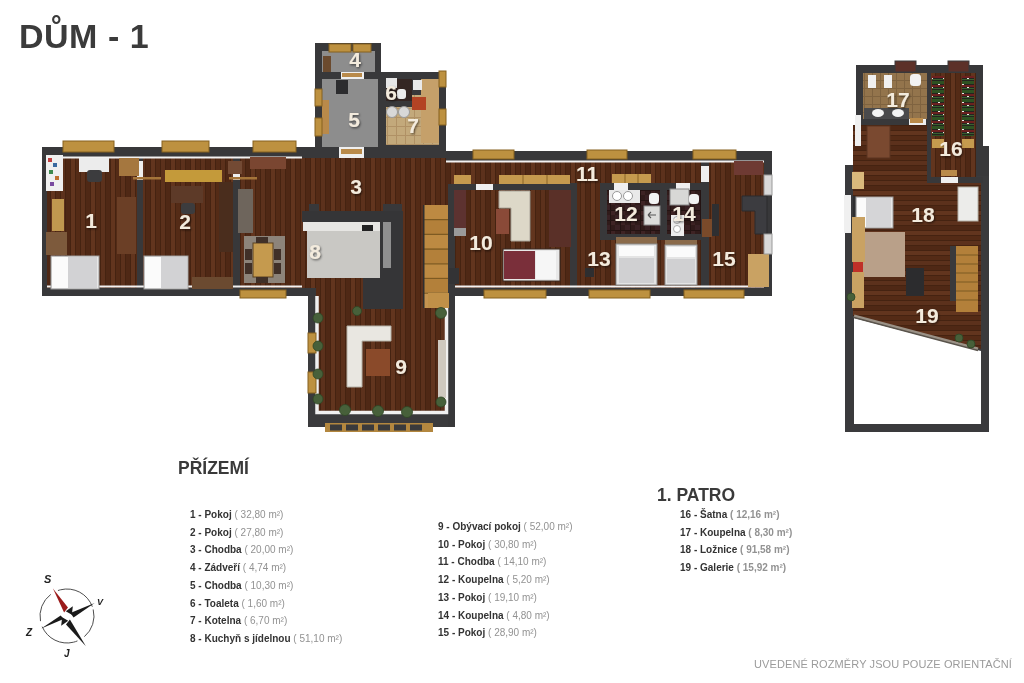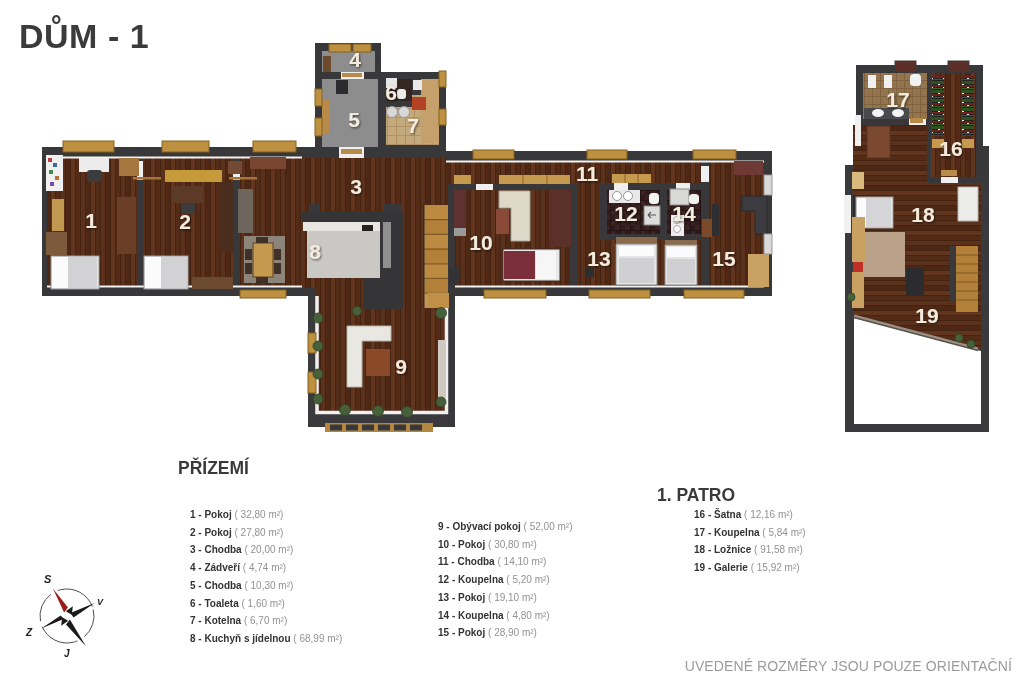--- a/index.html
+++ b/index.html
@@ -2,21 +2,21 @@
 <html><head>
 <meta charset="utf-8">
 <style>
 html,body{margin:0;padding:0;background:#fff;width:1024px;height:683px;overflow:hidden;}
 body{font-family:"Liberation Sans", sans-serif;position:relative;}
 .abs{position:absolute;}
 .hd{font-weight:bold;font-size:17.5px;line-height:17.5px;color:#3a3a3a;}
 .lg{font-size:10px;line-height:17.72px;white-space:nowrap;}
 .lg b{color:#333333;}
 .lg span{color:#929292;}
-#ftr{font-size:14px;color:#9b9b9b;letter-spacing:0.1px;text-align:right;}
+#ftr{font-size:11px;color:#9b9b9b;letter-spacing:0.1px;text-align:right;}
 #ttl{font-weight:bold;font-size:34px;color:#3b3b3b;letter-spacing:0.5px;text-align:right;}
 svg text{font-family:"Liberation Sans", sans-serif;}
 .rn{font-weight:bold;fill:#f3ebdd;font-size:21px;text-anchor:middle;}
 </style>
 </head>
 <body>
 
 <div id="ttl" class="abs" style="left:19px;top:17px;">DŮM - 1</div>
 
 <svg class="abs" style="left:0;top:0;" width="1024" height="683" viewBox="0 0 1024 683">
@@ -507,35 +507,35 @@
 <div class="abs hd" style="left:178px;top:460px;">PŘÍZEMÍ</div>
 
 <div class="abs lg" style="left:190px;top:506px;">
 <div><b>1 - Pokoj</b><span> ( 32,80 m²)</span></div>
 <div><b>2 - Pokoj</b><span> ( 27,80 m²)</span></div>
 <div><b>3 - Chodba</b><span> ( 20,00 m²)</span></div>
 <div><b>4 - Zádveří</b><span> ( 4,74 m²)</span></div>
 <div><b>5 - Chodba</b><span> ( 10,30 m²)</span></div>
 <div><b>6 - Toaleta</b><span> ( 1,60 m²)</span></div>
 <div><b>7 - Kotelna</b><span> ( 6,70 m²)</span></div>
-<div><b>8 - Kuchyň s jídelnou</b><span> ( 68,99 m²)</span></div>
+<div><b>8 - Kuchyň s jídelnou</b><span> ( 51,10 m²)</span></div>
 </div>
 
 <div class="abs lg" style="left:438px;top:506px;margin-top:12px;">
 <div><b>9 - Obývací pokoj</b><span> ( 52,00 m²)</span></div>
 <div><b>10 - Pokoj</b><span> ( 30,80 m²)</span></div>
 <div><b>11 - Chodba</b><span> ( 14,10 m²)</span></div>
 <div><b>12 - Koupelna</b><span> ( 5,20 m²)</span></div>
 <div><b>13 - Pokoj</b><span> ( 19,10 m²)</span></div>
 <div><b>14 - Koupelna</b><span> ( 4,80 m²)</span></div>
 <div><b>15 - Pokoj</b><span> ( 28,90 m²)</span></div>
 </div>
 
 <div class="abs hd" style="left:634px;top:487px;margin-left:23px;">1.&nbsp;PATRO</div>
 
-<div class="abs lg" style="left:694px;top:506px;">
+<div class="abs lg" style="left:680px;top:506px;font-weight:bold;">
 <div><b>16 - Šatna</b><span> ( 12,16 m²)</span></div>
-<div><b>17 - Koupelna</b><span> ( 5,84 m²)</span></div>
+<div><b>17 - Koupelna</b><span> ( 8,30 m²)</span></div>
 <div><b>18 - Ložnice</b><span> ( 91,58 m²)</span></div>
 <div><b>19 - Galerie</b><span> ( 15,92 m²)</span></div>
 </div>
 
 <div id="ftr" class="abs" style="right:12px;top:658px;">UVEDENÉ ROZMĚRY JSOU POUZE ORIENTAČNÍ</div>
 
 </body></html>

